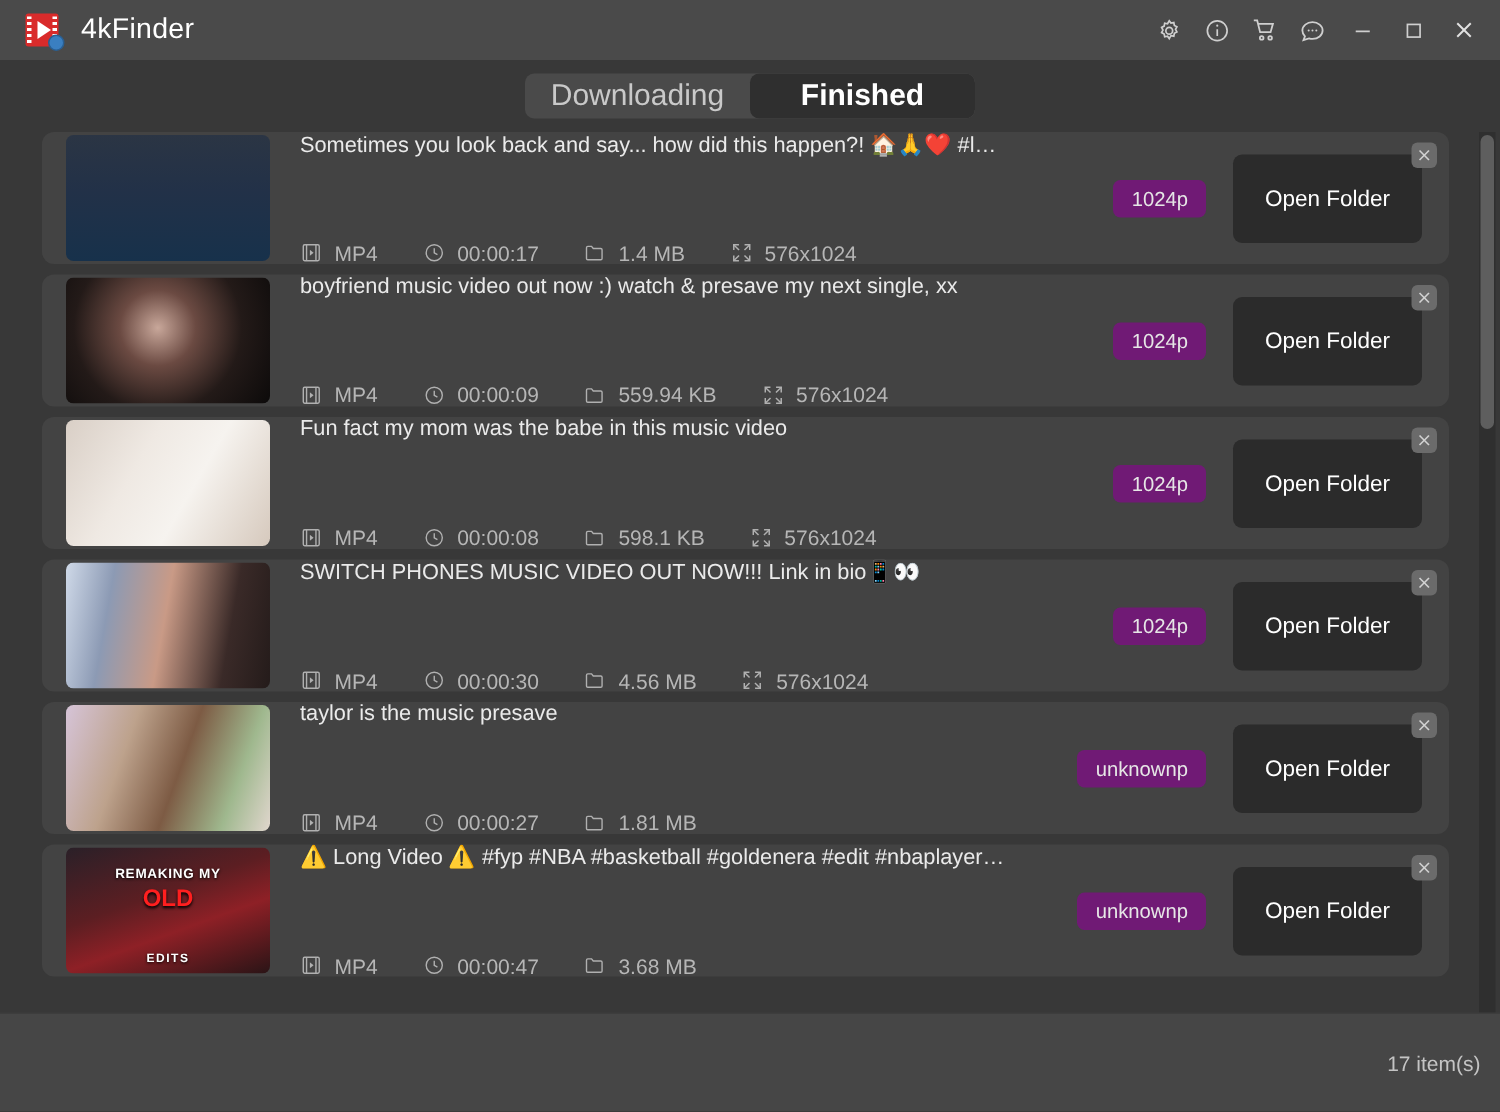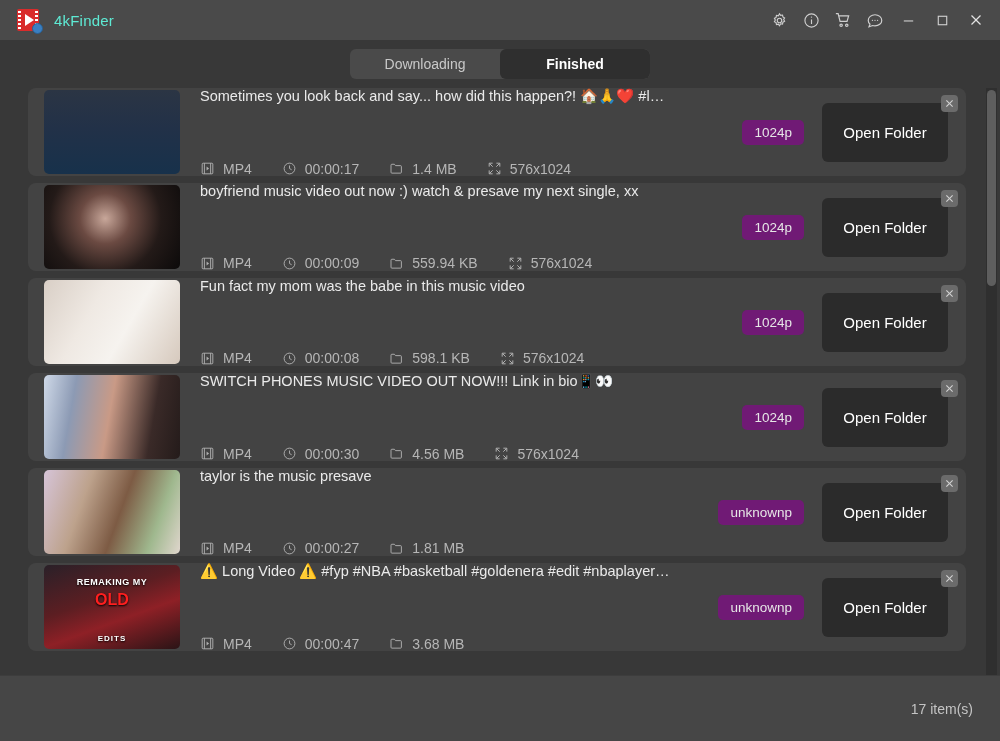--- a/index.html
+++ b/index.html
@@ -49,21 +49,21 @@
     border-top: 6px solid transparent;
     border-bottom: 6px solid transparent;
   }
   .logo .badge {
     position: absolute; right: -1px; bottom: -1px;
     width: 11px; height: 11px; border-radius: 50%;
     background: #3a7fc1; border: 1px solid #2a5f92;
   }
   .app-title {
     margin-left: 12px;
-    color: #5eead4; font-size: 15px; font-weight: 500;
+    color: #ffffff; font-size: 19px; font-weight: 500;
     letter-spacing: .2px;
   }
   .tb-spacer { flex: 1 1 auto; }
   .tb-icons { display: flex; align-items: center; gap: 2px; }
   .tb-btn {
     width: 30px; height: 28px;
     display: flex; align-items: center; justify-content: center;
     color: #cfcfcf;
     border-radius: 3px;
   }
@@ -79,21 +79,21 @@
   .tabs {
     display: flex;
     background: #4a4a4a;
     border-radius: 6px;
     overflow: hidden;
     width: 300px; height: 30px;
   }
   .tab {
     flex: 1 1 50%;
     display: flex; align-items: center; justify-content: center;
-    font-size: 14px; color: #c9c9c9;
+    font-size: 20px; color: #c9c9c9;
   }
   .tab.active {
     background: #2f2f2f;
     color: #ffffff; font-weight: bold;
     border-radius: 6px;
   }
 
   
   .listwrap {
     position: relative;
@@ -190,21 +190,21 @@
     background: #5e5e5e;
     border-radius: 5px;
   }
 
   
   .footer {
     height: 66px; flex: 0 0 66px;
     background: #464646;
     border-top: 1px solid #3d3d3d;
     display: flex; align-items: center; justify-content: flex-end;
-    padding-right: 27px;
+    padding-right: 13px;
     text-align: right;
   }
   .footer .count { color: #c4c4c4; font-size: 14px; }
 </style>
 </head>
 <body>
 
 <div class="app">
 
   <div class="titlebar">

